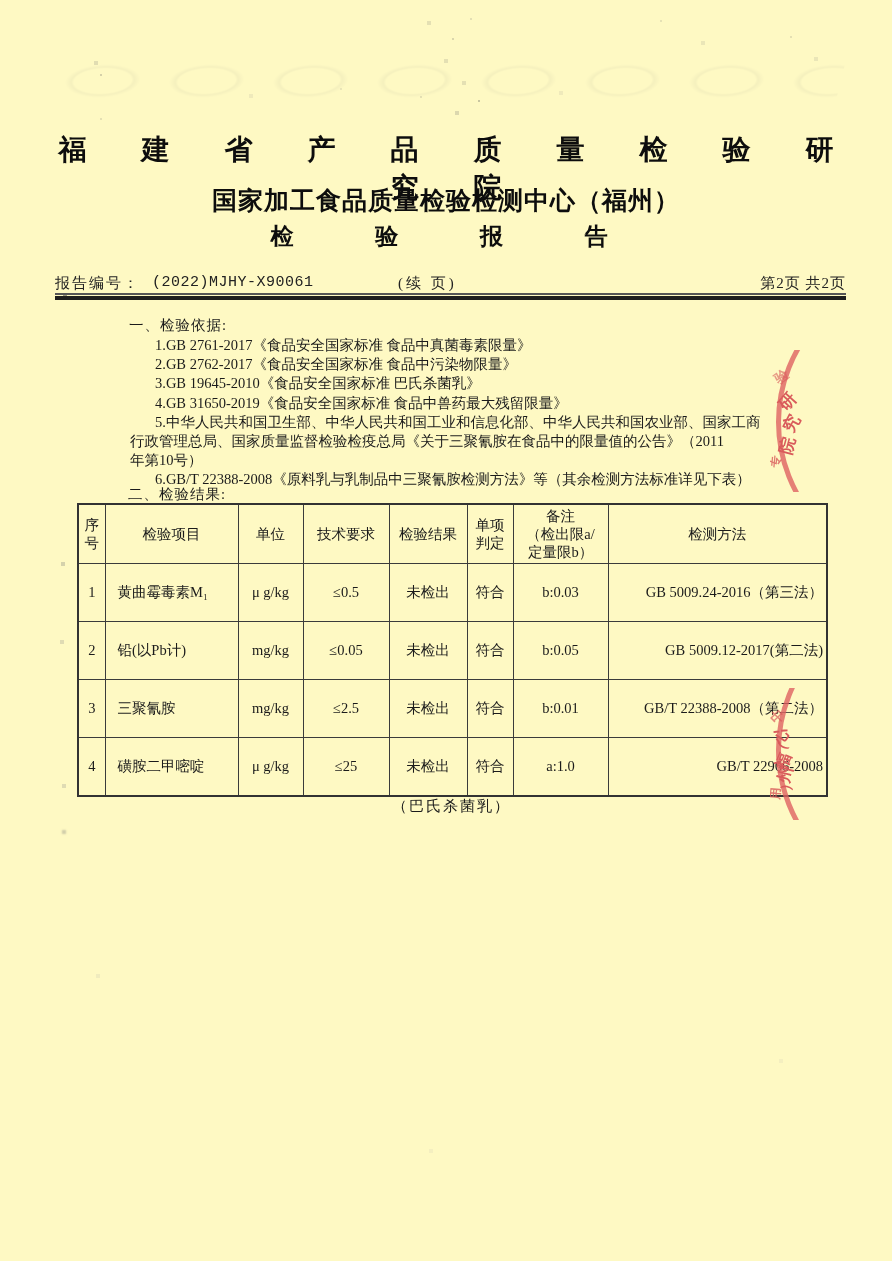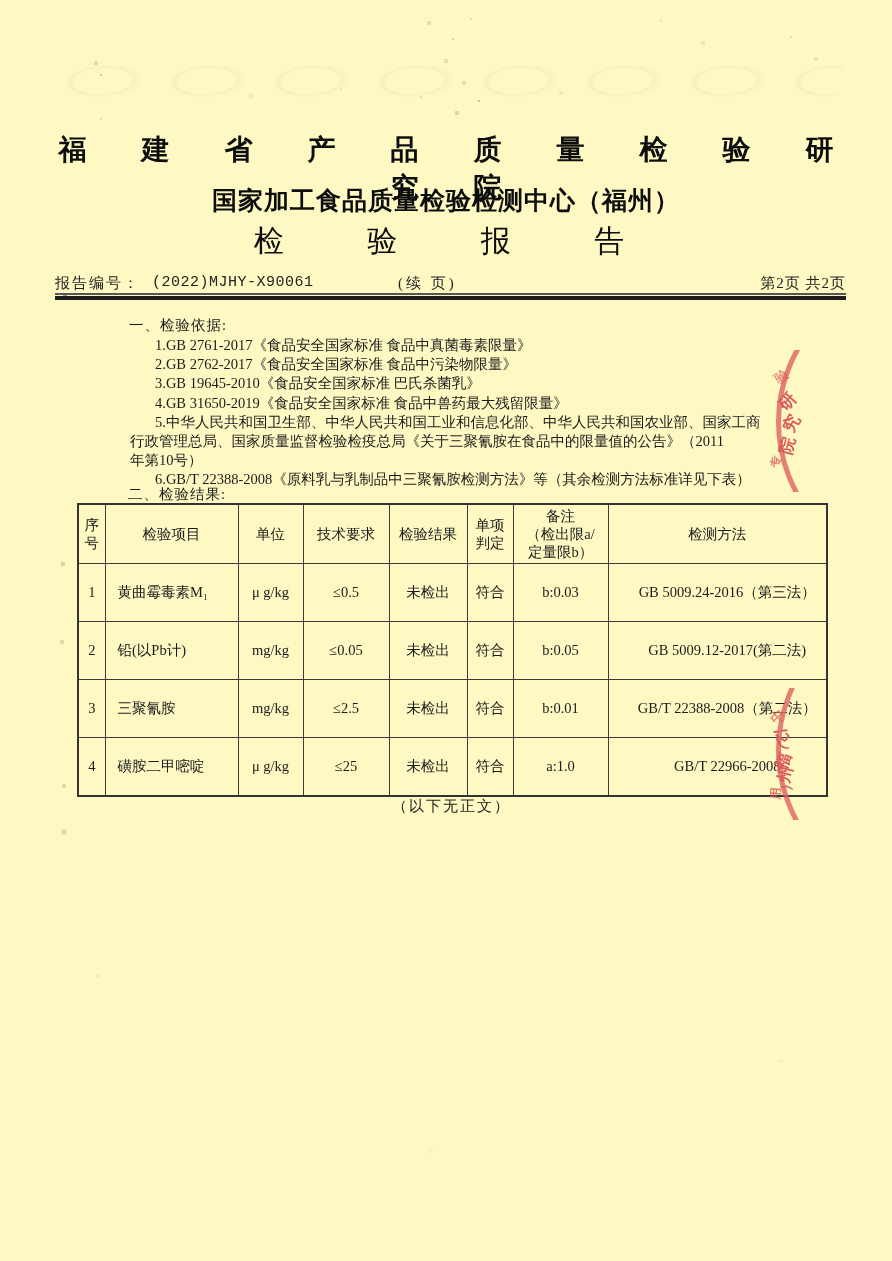--- a/index.html
+++ b/index.html
@@ -7,21 +7,21 @@
         font-family:"Liberation Serif","DejaVu Serif",serif;color:#1b1b1b;margin:0 auto;}
 
   
   .org-title{position:absolute;top:131px;left:0;width:100%;text-align:center;
              font-size:28px;font-weight:bold;letter-spacing:24px;padding-left:24px;
              box-sizing:border-box;color:#0d0d0d;}
   .center-title{position:absolute;top:184px;left:0;width:100%;text-align:center;
              font-family:"Liberation Sans","DejaVu Sans",sans-serif;
              font-size:25px;font-weight:bold;letter-spacing:1px;color:#0d0d0d;}
   .report-title{position:absolute;top:221px;left:0;width:100%;text-align:center;
-             font-size:30px;font-weight:normal;letter-spacing:38px;padding-left:24px;
+             font-size:23px;font-weight:bold;letter-spacing:38px;padding-left:24px;
              box-sizing:border-box;color:#0d0d0d;}
 
   
   .meta{position:absolute;top:274px;left:0;width:892px;height:20px;font-size:15px;color:#222;}
   .meta .label{position:absolute;left:55px;letter-spacing:2px;}
   .meta .no{position:absolute;left:152px;letter-spacing:.5px;font-family:Liberation Mono, monospace;}
   .meta .cont{position:absolute;left:398px;letter-spacing:3px;}
   .meta .pageind{position:absolute;right:46px;letter-spacing:1px;font-family:Liberation Serif, serif;}
 
   .rule{position:absolute;top:293px;left:55px;width:791px;height:7px;
@@ -36,21 +36,21 @@
   .results-heading{position:absolute;top:485px;left:128px;font-size:14.5px;letter-spacing:1px;}
 
   
   table.results{position:absolute;top:503px;left:77px;width:749px;border-collapse:collapse;
                 table-layout:fixed;font-size:14.5px;color:#1b1b1b;border:2.5px solid #333;}
   table.results th,table.results td{border:1.8px solid #3b3b3b;padding:0 3px;
                 text-align:center;vertical-align:middle;font-weight:normal;overflow:hidden;}
   table.results thead th{height:58px;line-height:18px;white-space:pre-line;}
   table.results tbody td{height:57px;}
   table.results td.c1{text-align:left;padding-left:12px;}
-  table.results td.c7{text-align:center;padding-left:23px;}
+  table.results td.c7{text-align:right;padding-left:23px;}
 
   .footer-note{position:absolute;top:797px;left:77px;width:749px;text-align:center;
                font-size:15px;letter-spacing:2px;}
 
   
   .seal{position:absolute;overflow:hidden;z-index:5;}
   .seal-top{left:770px;top:350px;width:78px;height:142px;}
   .seal-bottom{left:770px;top:688px;width:78px;height:132px;}
   .ring{position:absolute;width:300px;height:300px;border-radius:50%;
         border:5px solid rgba(222,97,97,.8);box-sizing:border-box;}
@@ -187,21 +187,21 @@
           <td class="c2">μ g/kg</td>
           <td class="c3">≤25</td>
           <td class="c4">未检出</td>
           <td class="c5">符合</td>
           <td class="c6">a:1.0</td>
           <td class="c7">GB/T 22966-2008</td>
         </tr>
       </tbody>
   </table>
 
-  <div class="footer-note">（以下无正文）</div>
+  <div class="footer-note">（巴氏杀菌乳）</div>
 
   <div class="seal seal-top" id="seal-top">
     <div class="ring"></div>
   <span class="sc sc0">验</span>
       <span class="sc sc1">研</span>
       <span class="sc sc2">究</span>
       <span class="sc sc3">院</span>
       <span class="sc sc4">专</span>
     </div>
   <div class="seal seal-bottom" id="seal-bottom">

